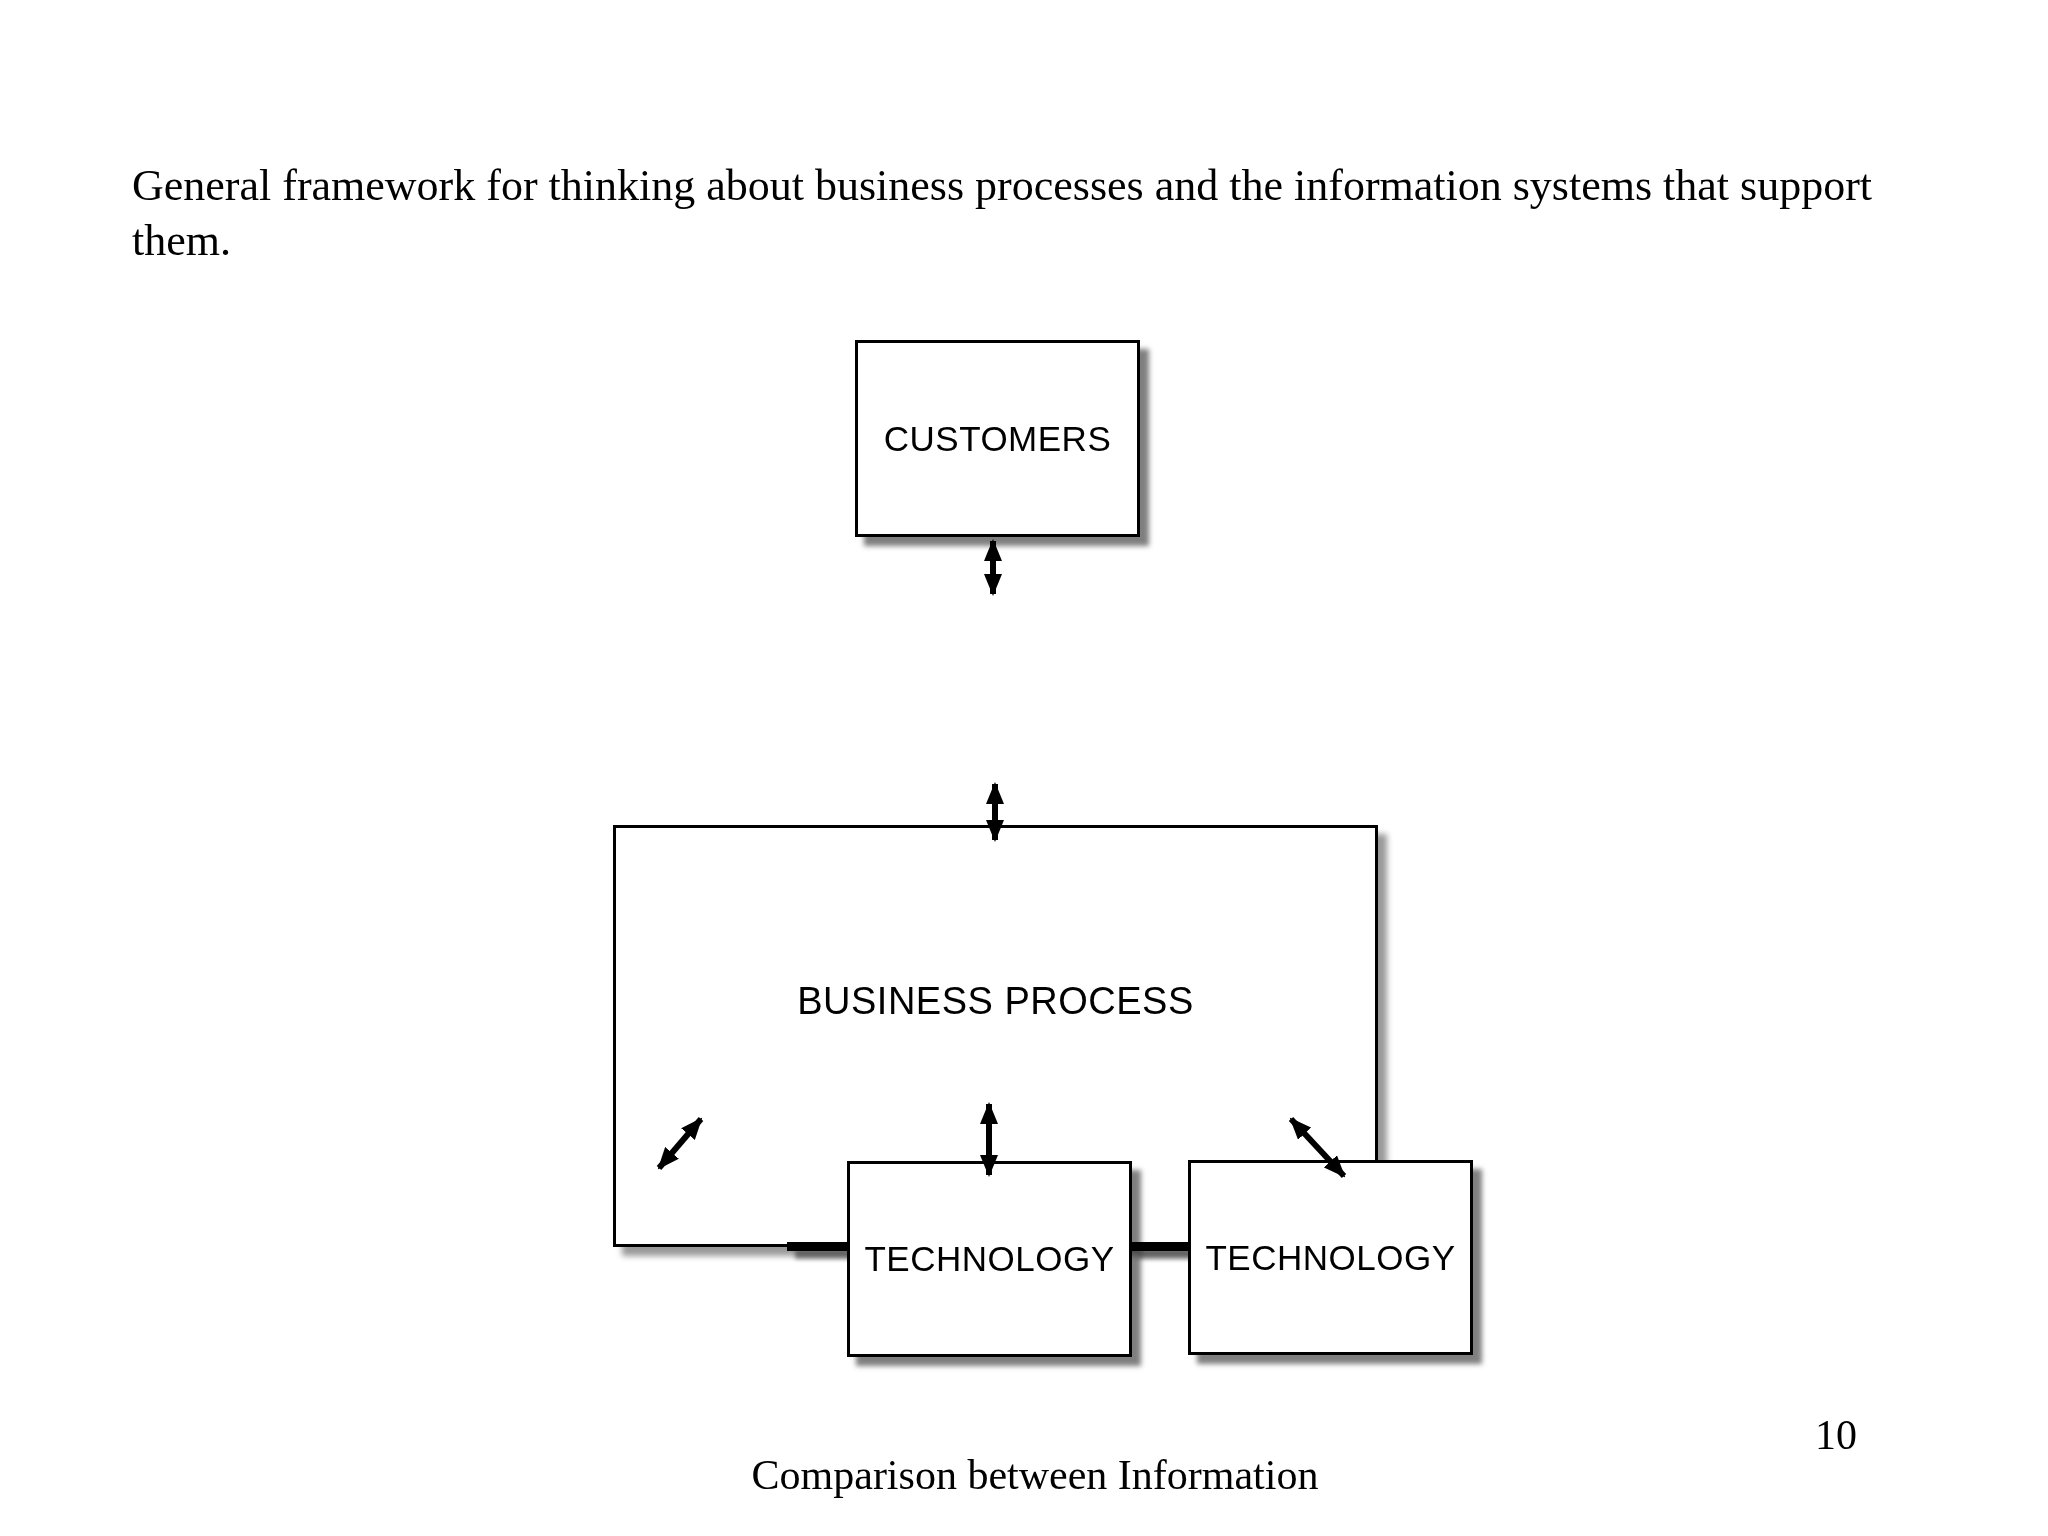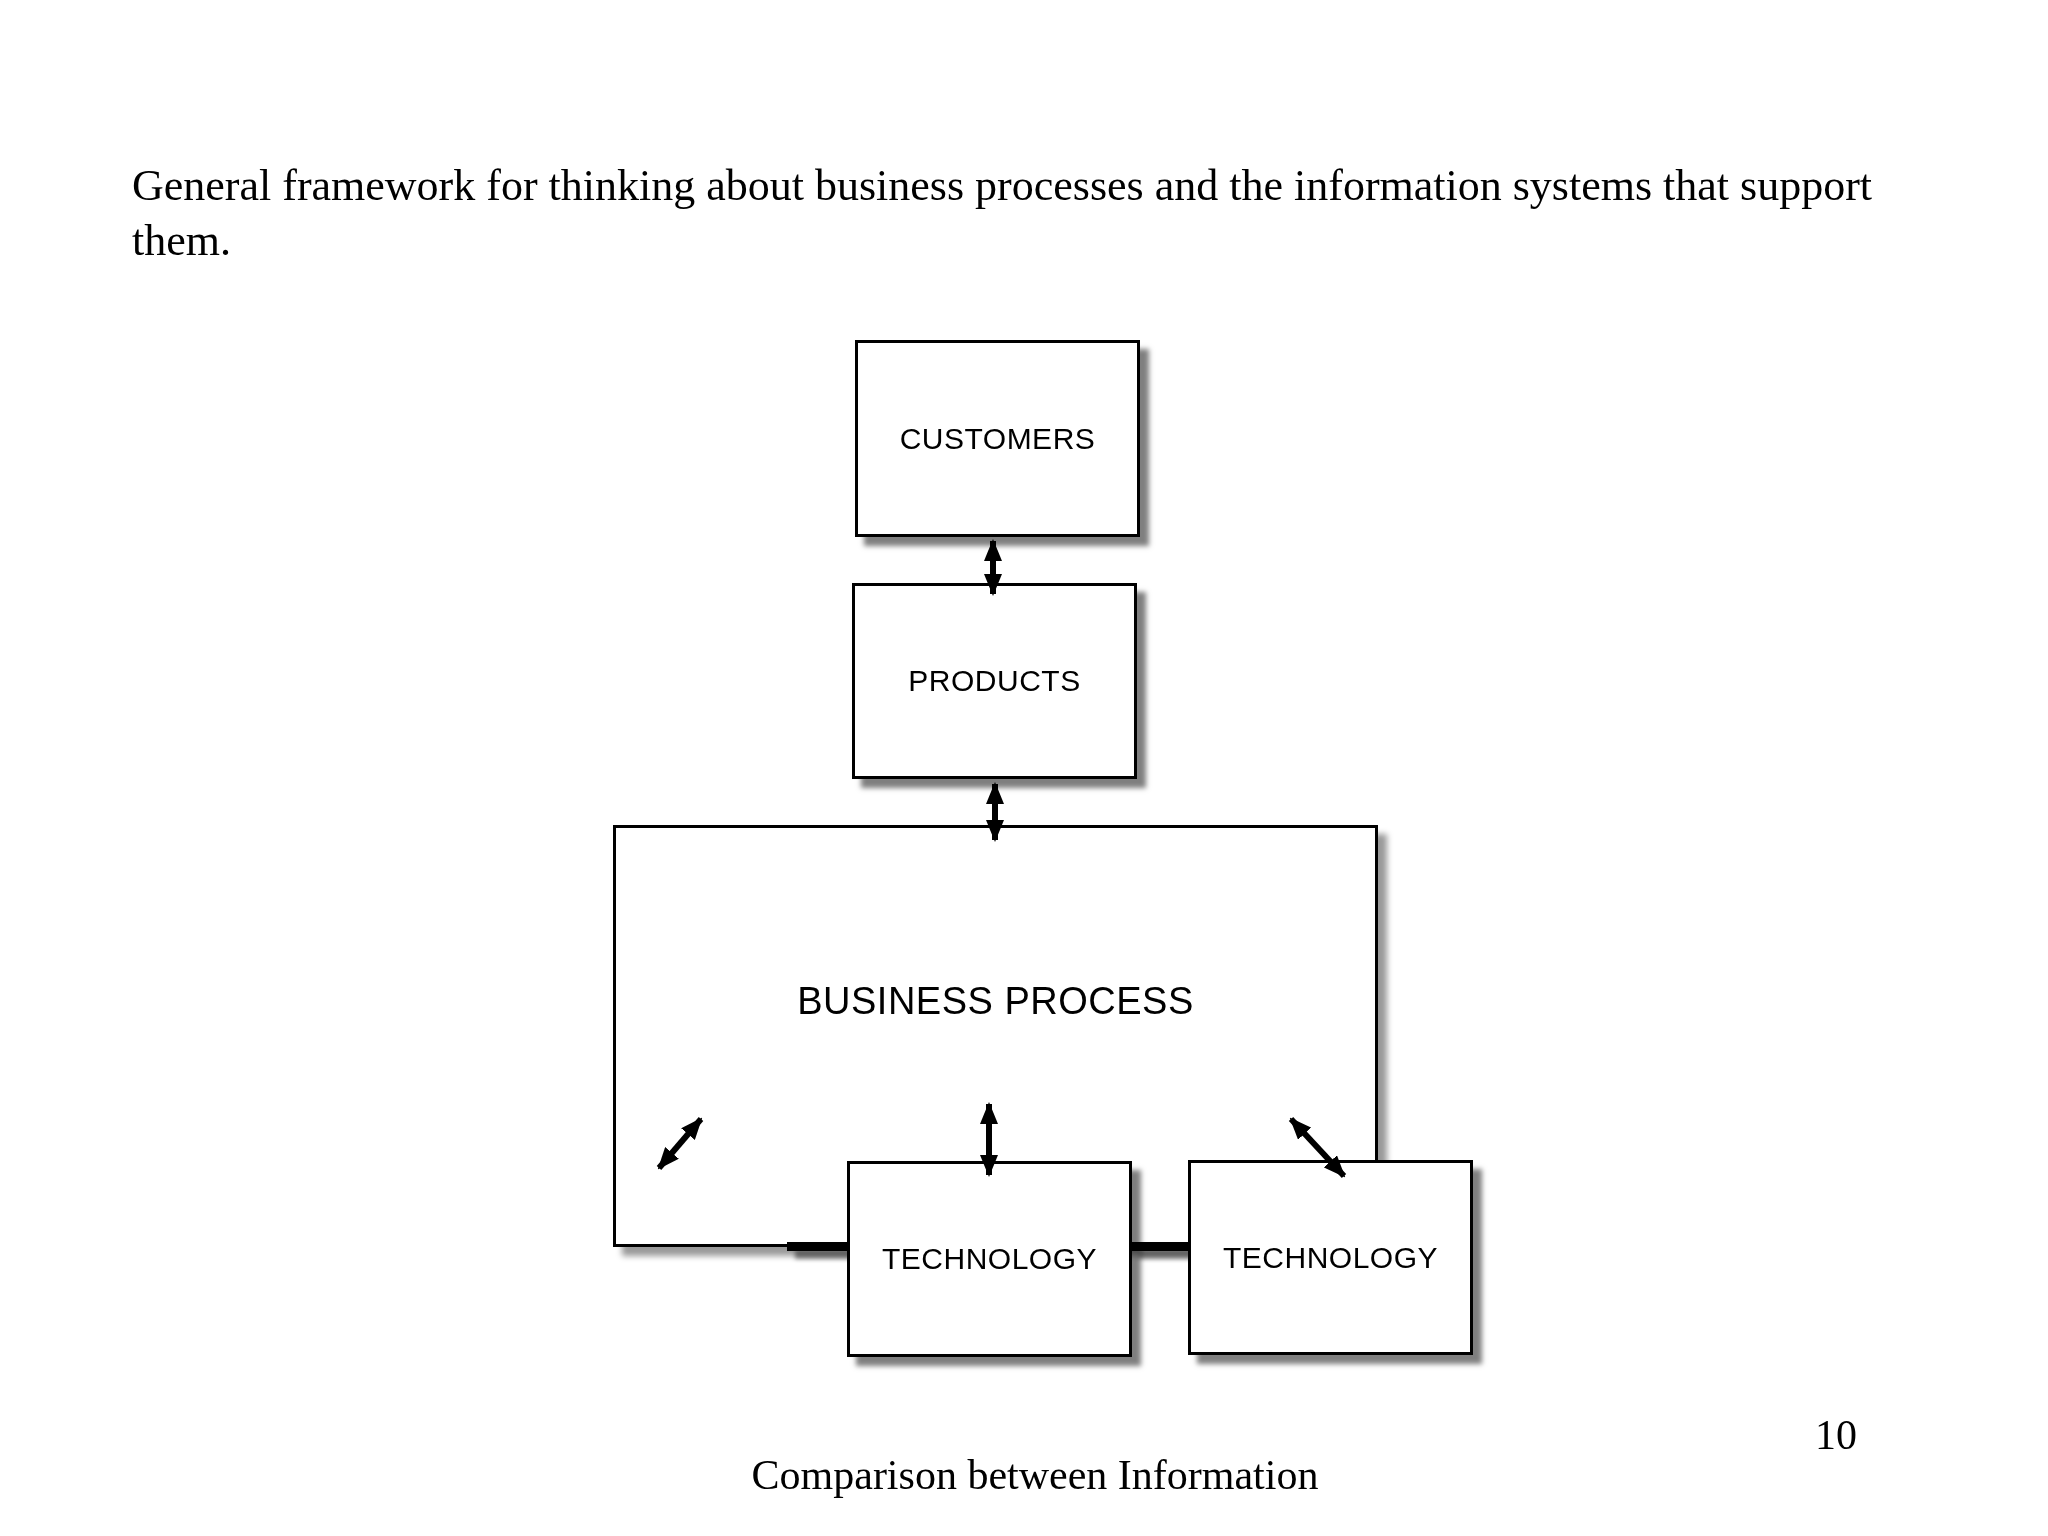--- a/index.html
+++ b/index.html
@@ -29,21 +29,21 @@
   
   .node {
     position: absolute;
     box-sizing: border-box;
     background: #ffffff;
     border: 3px solid #000;
     box-shadow: 9px 9px 5px rgba(0,0,0,0.5);
     display: flex;
     align-items: center;
     justify-content: center;
-    font-size: 30px;
+    font-size: 35px;
     letter-spacing: 0.5px;
     z-index: 3;
   }
   #box-customers    { left: 855px;  top: 340px;  width: 285px; height: 197px; }
   #box-products     { left: 852px;  top: 583px;  width: 285px; height: 196px; }
   #box-participants { left: 502px;  top: 1162px; width: 286px; height: 195px; }
   #box-information  { left: 847px;  top: 1161px; width: 285px; height: 196px; }
   #box-technology   { left: 1188px; top: 1160px; width: 285px; height: 195px; }
 
   
@@ -128,23 +128,20 @@
 
   <div class="bigbox"></div>
   <div class="biglabel">BUSINESS PROCESS</div>
 
   <div class="connector" id="conn-participants-information"></div>
   <div class="connector" id="conn-information-technology"></div>
 
   <div class="node" id="box-customers">
     <span>CUSTOMERS</span>
   </div>
-  <div class="node" id="box-products">
-    <span>PRODUCTS</span>
-  </div>
   <div class="node" id="box-information">
     <span>TECHNOLOGY</span>
   </div>
   <div class="node" id="box-technology">
     <span>TECHNOLOGY</span>
   </div>
 
   <svg class="arrows" viewBox="0 0 2048 1536" xmlns="http://www.w3.org/2000/svg">
     <defs>
       <marker id="ah" viewBox="0 0 22 18" refX="20" refY="9" markerWidth="22" markerHeight="18" markerUnits="userSpaceOnUse" orient="auto-start-reverse">

